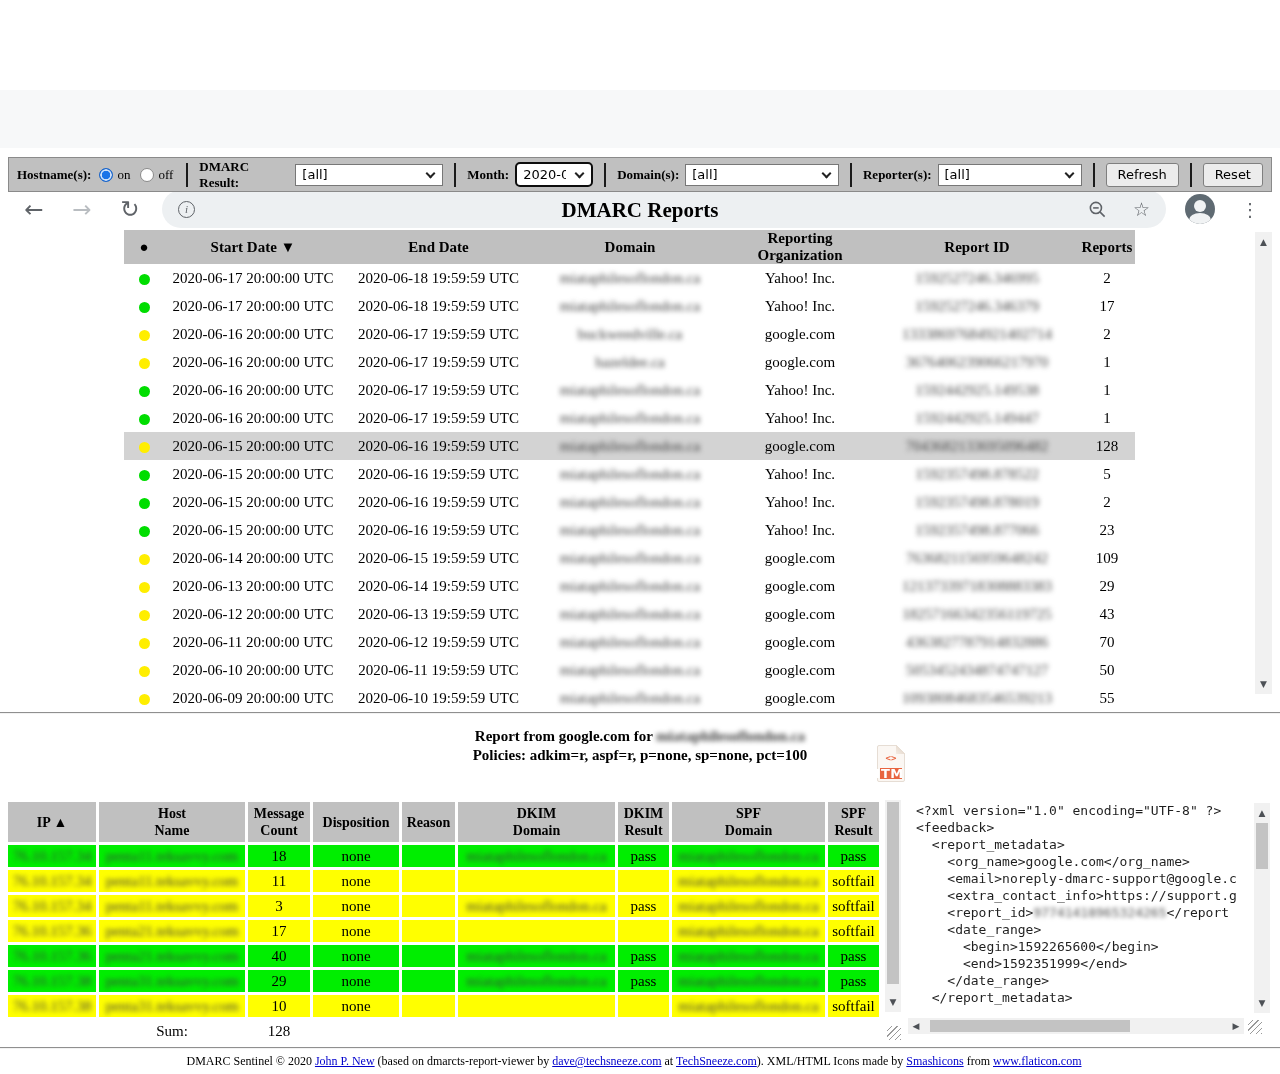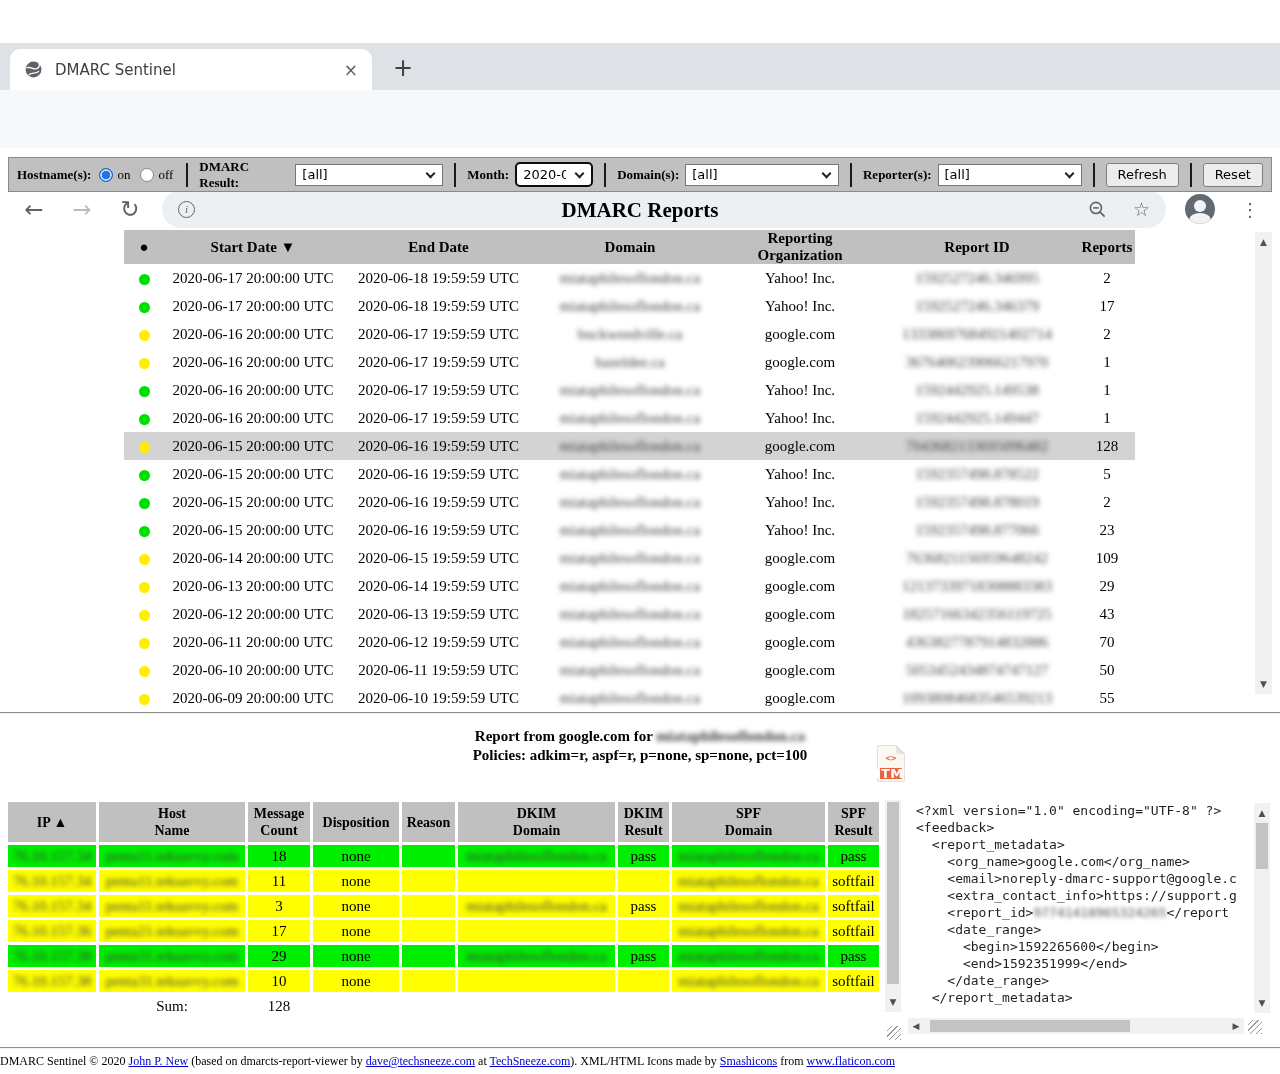--- a/index.html
+++ b/index.html
@@ -117,41 +117,29 @@
   .detail-wrap td{height:22px;font-size:15px;text-align:center;white-space:nowrap;overflow:hidden}
   td.g{background:#00ee00}
   td.y{background:#ffff00}
   .sumrow td{background:none;font-size:15px}
 
   
   .xml-panel{position:absolute;left:916px;top:802px;width:330px;height:208px;overflow:hidden;
     font-family:"DejaVu Sans Mono",monospace;font-size:13px;line-height:17px;color:#1f1f1f;white-space:pre}
 
   
-  .footer{position:absolute;left:0;top:1054px;width:1268px;font-size:12px}
+  .footer{position:absolute;left:0;top:1054px;width:1268px;text-align:center;font-size:12px}
   .footer a{color:#0000cc;text-decoration:underline}
 </style>
 </head>
 <body>
 
 <div id="app">
 
 
-  <div class="tabstrip">
-    <div class="tab">
-      <svg width="19" height="19" viewBox="0 0 24 24">
-        <circle cx="12" cy="12" r="10" fill="#5f6368"></circle>
-        <path d="M3 10c5-3 8 3 13 1 3-1 4-4 3-6" fill="none" stroke="#ffffff" stroke-width="1.6"></path>
-        <path d="M6 19c3-4 9-1 13-5" fill="none" stroke="#ffffff" stroke-width="1.6"></path>
-      </svg>
-      <span class="tab-title">DMARC Sentinel</span>
-      <span class="tab-close">×</span>
-    </div>
-    <span class="newtab">+</span>
-  </div>
 
   <div class="toolbar">
     <span class="navbtn" style="left:20px">←</span>
     <span class="navbtn dim" style="left:68px">→</span>
     <span class="navbtn" style="left:116px">↻</span>
     <div class="urlbar">
       <span class="info-icon">i</span>
       <input class="url-input" style="">
       <svg width="19" height="19" viewBox="0 0 24 24">
         <circle cx="10" cy="10" r="7" fill="none" stroke="#5f6368" stroke-width="2"></circle>
@@ -462,20 +450,31 @@
             <td class="y"><span class="blur">penta21.teksavvy.com</span></td>
             <td class="y">17</td>
             <td class="y">none</td>
             <td class="y"></td>
             <td class="y"></td>
             <td class="y"></td>
             <td class="y"><span class="blur">miataphilesoflondon.ca</span></td>
             <td class="y">softfail</td>
           </tr>
           <tr>
+            <td class="g"><span class="blur">76.10.157.36</span></td>
+            <td class="g"><span class="blur">penta21.teksavvy.com</span></td>
+            <td class="g">40</td>
+            <td class="g">none</td>
+            <td class="g"></td>
+            <td class="g"><span class="blur">miataphilesoflondon.ca</span></td>
+            <td class="g">pass</td>
+            <td class="g"><span class="blur">miataphilesoflondon.ca</span></td>
+            <td class="g">pass</td>
+          </tr>
+          <tr>
             <td class="g"><span class="blur">76.10.157.38</span></td>
             <td class="g"><span class="blur">penta31.teksavvy.com</span></td>
             <td class="g">29</td>
             <td class="g">none</td>
             <td class="g"></td>
             <td class="g"><span class="blur">miataphilesoflondon.ca</span></td>
             <td class="g">pass</td>
             <td class="g"><span class="blur">miataphilesoflondon.ca</span></td>
             <td class="g">pass</td>
           </tr>

